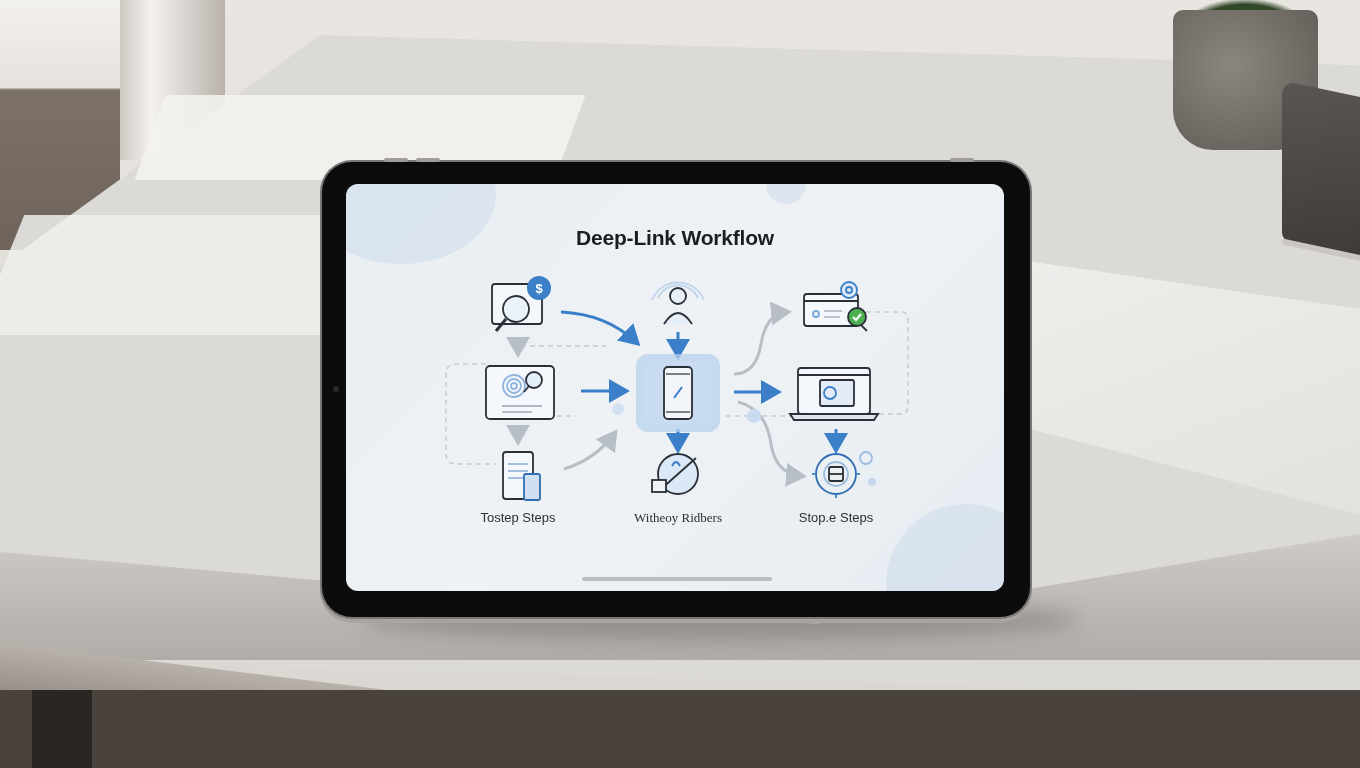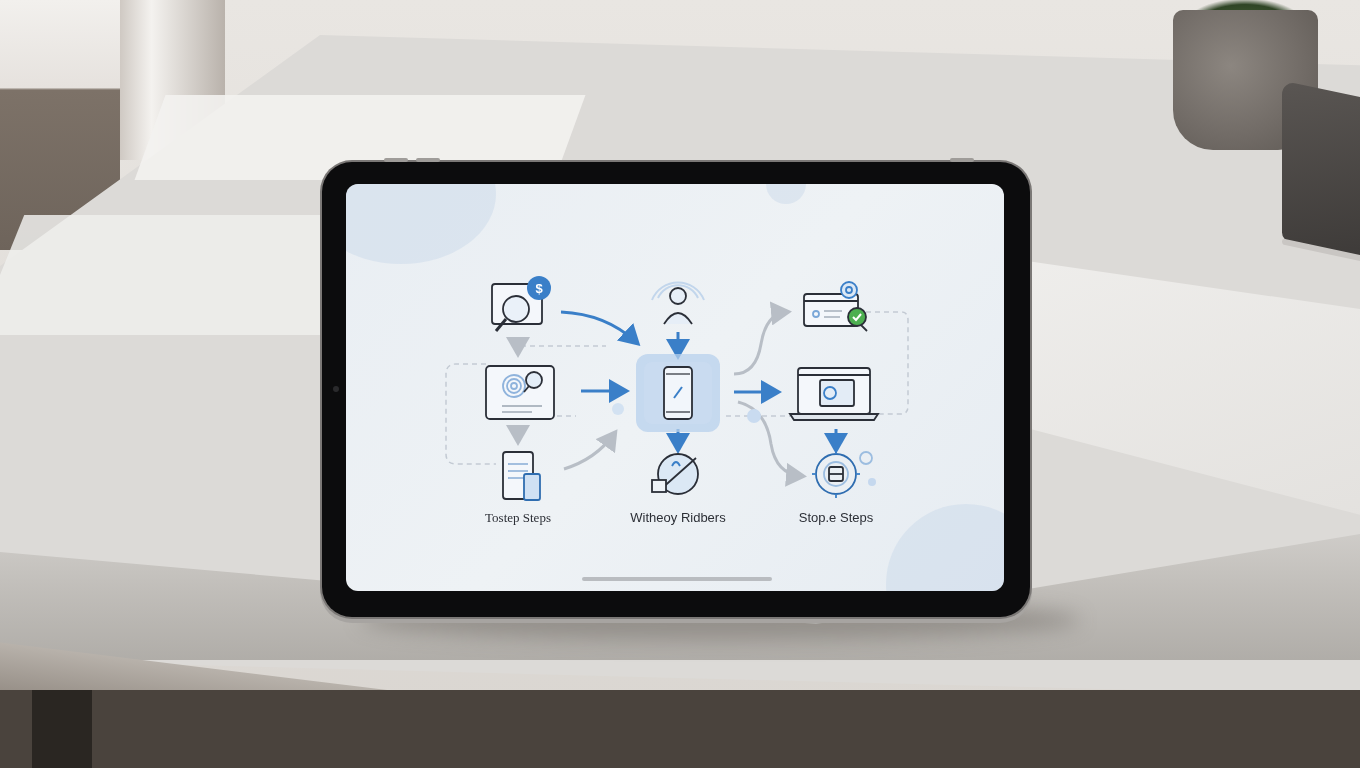--- a/index.html
+++ b/index.html
@@ -138,20 +138,21 @@
   <div class="tablet-button" style="left:62px"></div>
   <div class="tablet-button" style="left:94px"></div>
   <div class="tablet-button" style="left:628px"></div>
   <div class="camera"></div>
 
   <div class="screen">
     <div class="blob" style="left:-40px;top:-60px;width:190px;height:140px;"></div>
     <div class="blob" style="left:420px;top:-20px;width:40px;height:40px;"></div>
     <div class="blob" style="left:540px;top:320px;width:160px;height:160px;"></div>
 
+    <div class="diagram-title">Deep-Link Workflow</div>
 
     <svg class="diagram" width="658" height="407" viewBox="0 0 658 407">
       <defs>
         <marker id="ab" markerWidth="8" markerHeight="8" refX="5" refY="4" orient="auto">
           <path d="M0,0 L7,4 L0,8 z" fill="#3a7fc8"></path>
         </marker>
         <marker id="ag" markerWidth="8" markerHeight="8" refX="5" refY="4" orient="auto">
           <path d="M0,0 L7,4 L0,8 z" fill="#b8bec6"></path>
         </marker>
       </defs>
@@ -263,19 +264,19 @@
         <line x1="483" y1="290" x2="497" y2="290" stroke="#2b2f38"></line>
         <line x1="466" y1="290" x2="470" y2="290"></line>
         <line x1="510" y1="290" x2="514" y2="290"></line>
         <line x1="490" y1="266" x2="490" y2="270"></line>
         <line x1="490" y1="310" x2="490" y2="314"></line>
         <circle cx="520" cy="274" r="6" stroke="#9cbde0"></circle>
         <circle cx="526" cy="298" r="4" fill="#c5d8ee" stroke="none"></circle>
       </g>
     </svg>
 
-    <div class="node-label" style="left:102px;top:326px;font-family:Liberation Serif, serif;">Tostep Steps</div>
-    <div class="node-label" style="left:262px;top:326px;">Witheoy Ridbers</div>
+    <div class="node-label" style="left:102px;top:326px;">Tostep Steps</div>
+    <div class="node-label" style="left:262px;top:326px;font-family:Liberation Serif, serif;">Witheoy Ridbers</div>
     <div class="node-label" style="left:420px;top:326px;text-align:center;">Stop.e Steps</div>
 
     <div class="home-bar"></div>
   </div>
 </div>
 
 </body></html>

